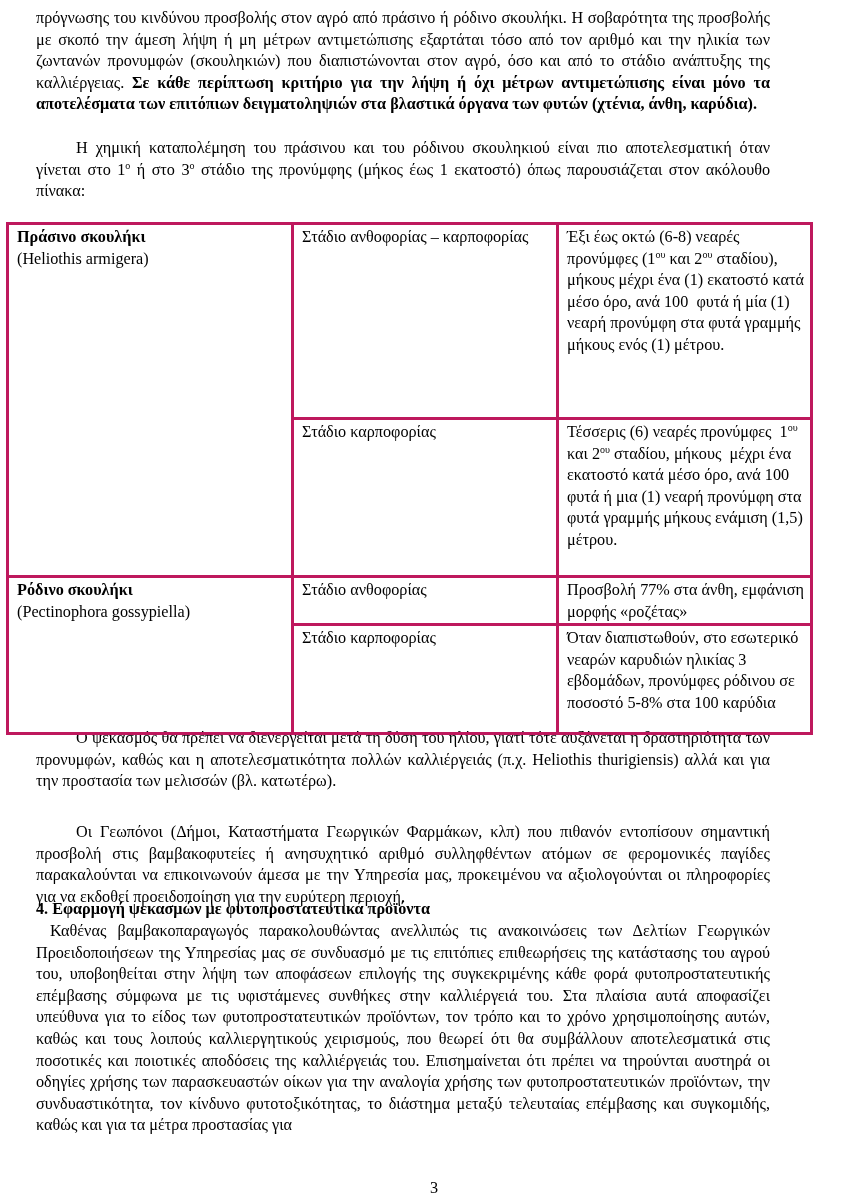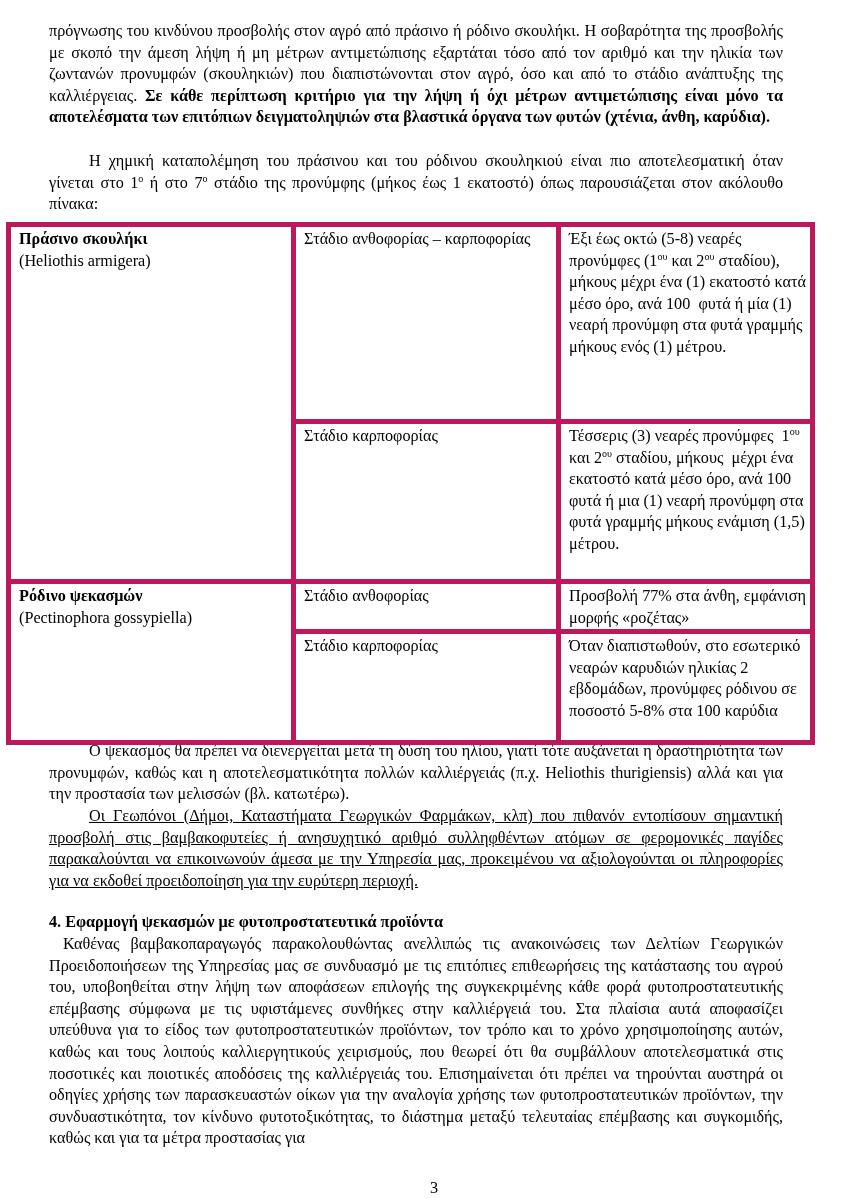--- a/index.html
+++ b/index.html
@@ -1,59 +1,59 @@
 <!DOCTYPE html>
 <html><head>
 <meta charset="utf-8">
 <style>
   html, body { margin: 0; padding: 0; background: #ffffff; }
   body {
     width: 868px; height: 1199px; position: relative; overflow: hidden;
     font-family: "Liberation Serif", serif; font-size: 16.2px; color: #000;
   }
   .page { position: absolute; left: 34px; top: 0; width: 734px; }
-  p { margin: 15px; line-height: 21.6px; text-align: justify; }
+  p { margin: 2px; line-height: 21.6px; text-align: justify; }
   .indent { text-indent: 40px; }
   .indent-s { text-indent: 14px; font-family: Liberation Serif, serif; }
   .b { font-weight: bold; }
   .i { }
   sup { font-size: 10px; line-height: 0; vertical-align: 6px; }
   #p1 { position: absolute; top: 6px; left: 0; width: 734px; }
   #p2 { position: absolute; top: 136px; left: 0; width: 734px; }
 
   table.grid {
     position: absolute; left: 6px; top: 222px; width: 804px;
     border-collapse: collapse; table-layout: fixed;
   }
   table.grid td {
-    border: 5px solid #be185d; vertical-align: top;
+    border: 3px solid #be185d; vertical-align: top;
     padding: 2px 8px 0 8px; line-height: 21.6px; font-size: 16.2px;
   }
   table.grid td.c3 { padding-left: 8px; padding-right: 2px; }
   col.w1 { width: 285px; } col.w2 { width: 265px; } col.w3 { width: 254px; }
   tr.r1 td { height: 190px; }
   tr.r2 td { height: 153px; }
   tr.r3 td { height: 42px; }
   tr.r4 td { height: 104px; }
   .pre { white-space: pre-wrap; }
 
   #p3 { position: absolute; top: 726px; left: 0; width: 734px; }
-  #p4 { position: absolute; top: 791px; left: 0; width: 734px; text-decoration: underline; }
+  #p4 { position: absolute; top: 820px; left: 0; width: 734px; }
   #h4 { position: absolute; top: 897px; left: 0; width: 734px; font-weight: bold; }
   #p5 { position: absolute; top: 919px; left: 0; width: 734px; }
   #pagenum { position: absolute; top: 1178px; left: 0; width: 868px; text-align: center; line-height: 20px; }
 </style>
 </head>
 <body>
 
 <div class="page">
 
   <p id="p1"><span>πρόγνωσης του κινδύνου προσβολής στον αγρό από πράσινο ή ρόδινο σκουλήκι. Η σοβαρότητα της προσβολής με σκοπό την άμεση λήψη ή μη μέτρων αντιμετώπισης εξαρτάται τόσο από τον αριθμό και την ηλικία των ζωντανών προνυμφών (σκουληκιών) που διαπιστώνονται στον αγρό, όσο και από το στάδιο ανάπτυξης της καλλιέργειας. </span><span class="b">Σε κάθε περίπτωση κριτήριο για την λήψη ή όχι μέτρων αντιμετώπισης είναι μόνο τα αποτελέσματα των επιτόπιων δειγματοληψιών στα βλαστικά όργανα των φυτών (χτένια, άνθη, καρύδια).</span></p>
 
-  <p id="p2" class="indent"><span>Η χημική καταπολέμηση του πράσινου και του ρόδινου σκουληκιού είναι πιο αποτελεσματική όταν γίνεται στο 1</span><sup>ο</sup><span> ή στο 7</span><sup>ο</sup><span> στάδιο της προνύμφης (μήκος έως 1 εκατοστό) όπως παρουσιάζεται στον ακόλουθο πίνακα:</span></p>
+  <p id="p2" class="indent"><span>Η χημική καταπολέμηση του πράσινου και του ρόδινου σκουληκιού είναι πιο αποτελεσματική όταν γίνεται στο 1</span><sup>ο</sup><span> ή στο 3</span><sup>ο</sup><span> στάδιο της προνύμφης (μήκος έως 1 εκατοστό) όπως παρουσιάζεται στον ακόλουθο πίνακα:</span></p>
 
   <p id="p3" class="indent"><span>Ο ψεκασμός θα πρέπει να διενεργείται μετά τη δύση του ηλίου, γιατί τότε αυξάνεται η δραστηριότητα των προνυμφών, καθώς και η αποτελεσματικότητα πολλών καλλιέργειάς (π.χ. </span><span class="i">Heliothis thurigiensis</span><span>) αλλά και για την προστασία των μελισσών (βλ. κατωτέρω).</span></p>
 
   <p id="p4" class="indent">Οι Γεωπόνοι (Δήμοι, Καταστήματα Γεωργικών Φαρμάκων, κλπ) που πιθανόν εντοπίσουν σημαντική προσβολή στις βαμβακοφυτείες ή ανησυχητικό αριθμό συλληφθέντων ατόμων σε φερομονικές παγίδες παρακαλούνται να επικοινωνούν άμεσα με την Υπηρεσία μας, προκειμένου να αξιολογούνται οι πληροφορίες για να εκδοθεί προειδοποίηση για την ευρύτερη περιοχή.</p>
 
   <p id="h4">4. Εφαρμογή ψεκασμών με φυτοπροστατευτικά προϊόντα</p>
 
   <p id="p5" class="indent-s">Καθένας  βαμβακοπαραγωγός παρακολουθώντας ανελλιπώς τις ανακοινώσεις των Δελτίων Γεωργικών Προειδοποιήσεων της Υπηρεσίας μας σε συνδυασμό με τις επιτόπιες επιθεωρήσεις της κατάστασης του αγρού του, υποβοηθείται στην λήψη των αποφάσεων επιλογής  της συγκεκριμένης κάθε φορά φυτοπροστατευτικής επέμβασης σύμφωνα με τις υφιστάμενες συνθήκες στην καλλιέργειά του. Στα πλαίσια αυτά αποφασίζει υπεύθυνα για το είδος των φυτοπροστατευτικών προϊόντων, τον τρόπο και το χρόνο χρησιμοποίησης αυτών, καθώς και τους λοιπούς καλλιεργητικούς χειρισμούς, που θεωρεί ότι θα συμβάλλουν αποτελεσματικά στις ποσοτικές και ποιοτικές αποδόσεις της καλλιέργειάς του. Επισημαίνεται ότι πρέπει να τηρούνται αυστηρά οι οδηγίες χρήσης των παρασκευαστών οίκων για την αναλογία χρήσης των φυτοπροστατευτικών προϊόντων, την συνδυαστικότητα, τον κίνδυνο φυτοτοξικότητας, το διάστημα μεταξύ τελευταίας επέμβασης και συγκομιδής, καθώς και για τα μέτρα προστασίας για</p>
 </div>
 
@@ -63,34 +63,34 @@
       <col class="w2">
       <col class="w3">
     </colgroup>
   <tbody>
       <tr class="r1">
     <td rowspan="2">
       <div class="b">Πράσινο σκουλήκι</div>
       <div>(<span class="i">Heliothis armigera</span><span class="i">)</span></div>
     </td>
     <td>Στάδιο ανθοφορίας – καρποφορίας</td>
-    <td class="c3"><span>Έξι έως οκτώ (5-8) νεαρές προνύμφες (1</span><sup>ου</sup><span> και 2</span><sup>ου</sup><span class="pre"> σταδίου), μήκους μέχρι ένα (1) εκατοστό κατά μέσο όρο, ανά 100  φυτά ή μία (1) νεαρή προνύμφη στα φυτά γραμμής  μήκους ενός (1) μέτρου.</span></td>
+    <td class="c3"><span>Έξι έως οκτώ (6-8) νεαρές προνύμφες (1</span><sup>ου</sup><span> και 2</span><sup>ου</sup><span class="pre"> σταδίου), μήκους μέχρι ένα (1) εκατοστό κατά μέσο όρο, ανά 100  φυτά ή μία (1) νεαρή προνύμφη στα φυτά γραμμής  μήκους ενός (1) μέτρου.</span></td>
   </tr>
   <tr class="r2">
     <td>Στάδιο καρποφορίας</td>
-    <td class="c3"><span class="pre">Τέσσερις (3) νεαρές προνύμφες  1</span><sup>ου</sup><span> και 2</span><sup>ου</sup><span class="pre"> σταδίου, μήκους  μέχρι ένα εκατοστό κατά μέσο όρο, ανά 100 φυτά ή μια (1) νεαρή προνύμφη στα φυτά γραμμής μήκους ενάμιση (1,5) μέτρου.</span></td>
+    <td class="c3"><span class="pre">Τέσσερις (6) νεαρές προνύμφες  1</span><sup>ου</sup><span> και 2</span><sup>ου</sup><span class="pre"> σταδίου, μήκους  μέχρι ένα εκατοστό κατά μέσο όρο, ανά 100 φυτά ή μια (1) νεαρή προνύμφη στα φυτά γραμμής μήκους ενάμιση (1,5) μέτρου.</span></td>
   </tr>
   <tr class="r3">
     <td rowspan="2">
-      <div class="b">Ρόδινο ψεκασμών</div>
+      <div class="b">Ρόδινο σκουλήκι</div>
       <div>(<span class="i">Pectinophora gossypiella</span>)</div>
     </td>
     <td>Στάδιο ανθοφορίας</td>
     <td class="c3">Προσβολή 77% στα άνθη, εμφάνιση μορφής «ροζέτας»</td>
   </tr>
   <tr class="r4">
     <td>Στάδιο καρποφορίας</td>
-    <td class="c3">Όταν διαπιστωθούν, στο εσωτερικό νεαρών καρυδιών ηλικίας 2 εβδομάδων, προνύμφες ρόδινου σε ποσοστό 5-8% στα 100 καρύδια</td>
+    <td class="c3">Όταν διαπιστωθούν, στο εσωτερικό νεαρών καρυδιών ηλικίας 3 εβδομάδων, προνύμφες ρόδινου σε ποσοστό 5-8% στα 100 καρύδια</td>
   </tr>
 </tbody>
   </table>
 
 <div id="pagenum">3</div>
 
 </body></html>

